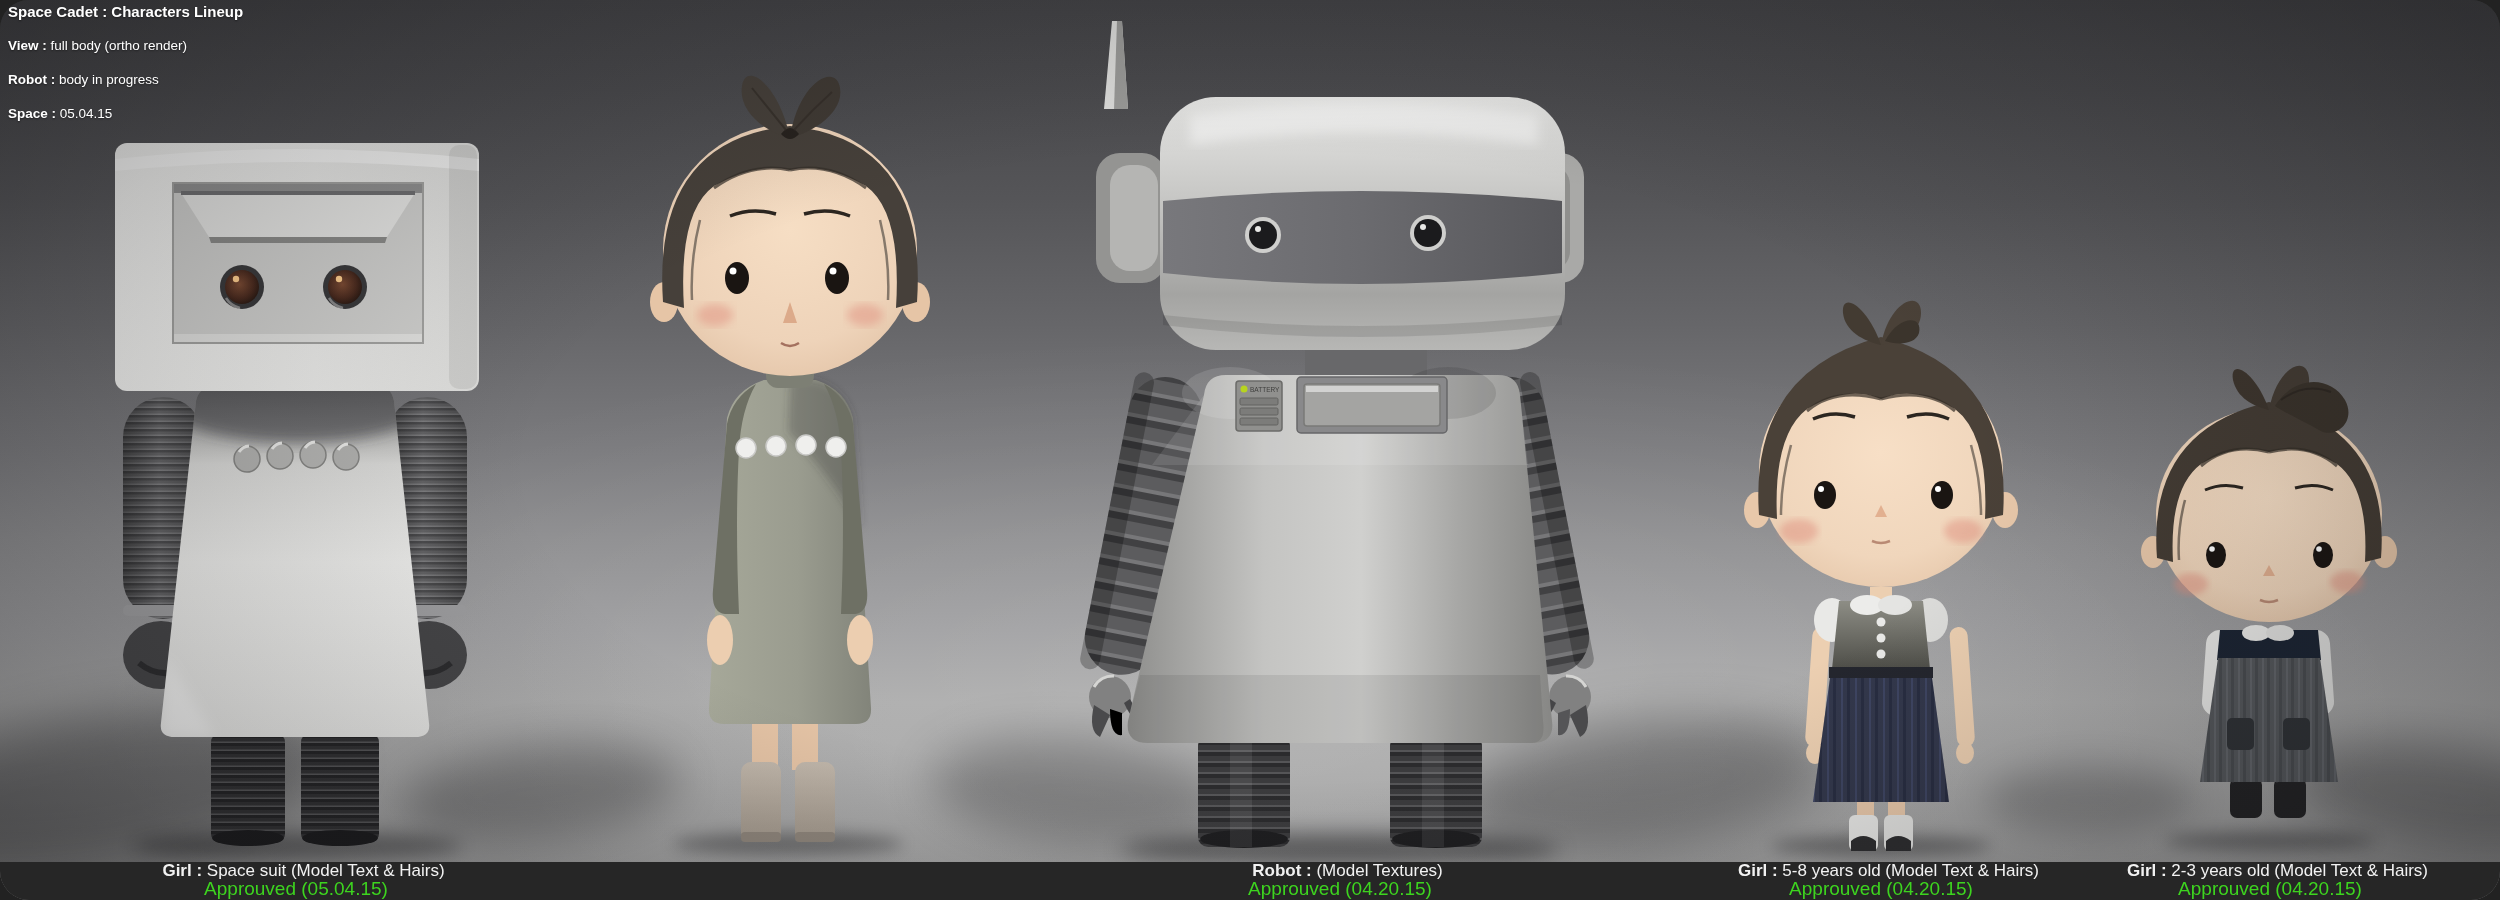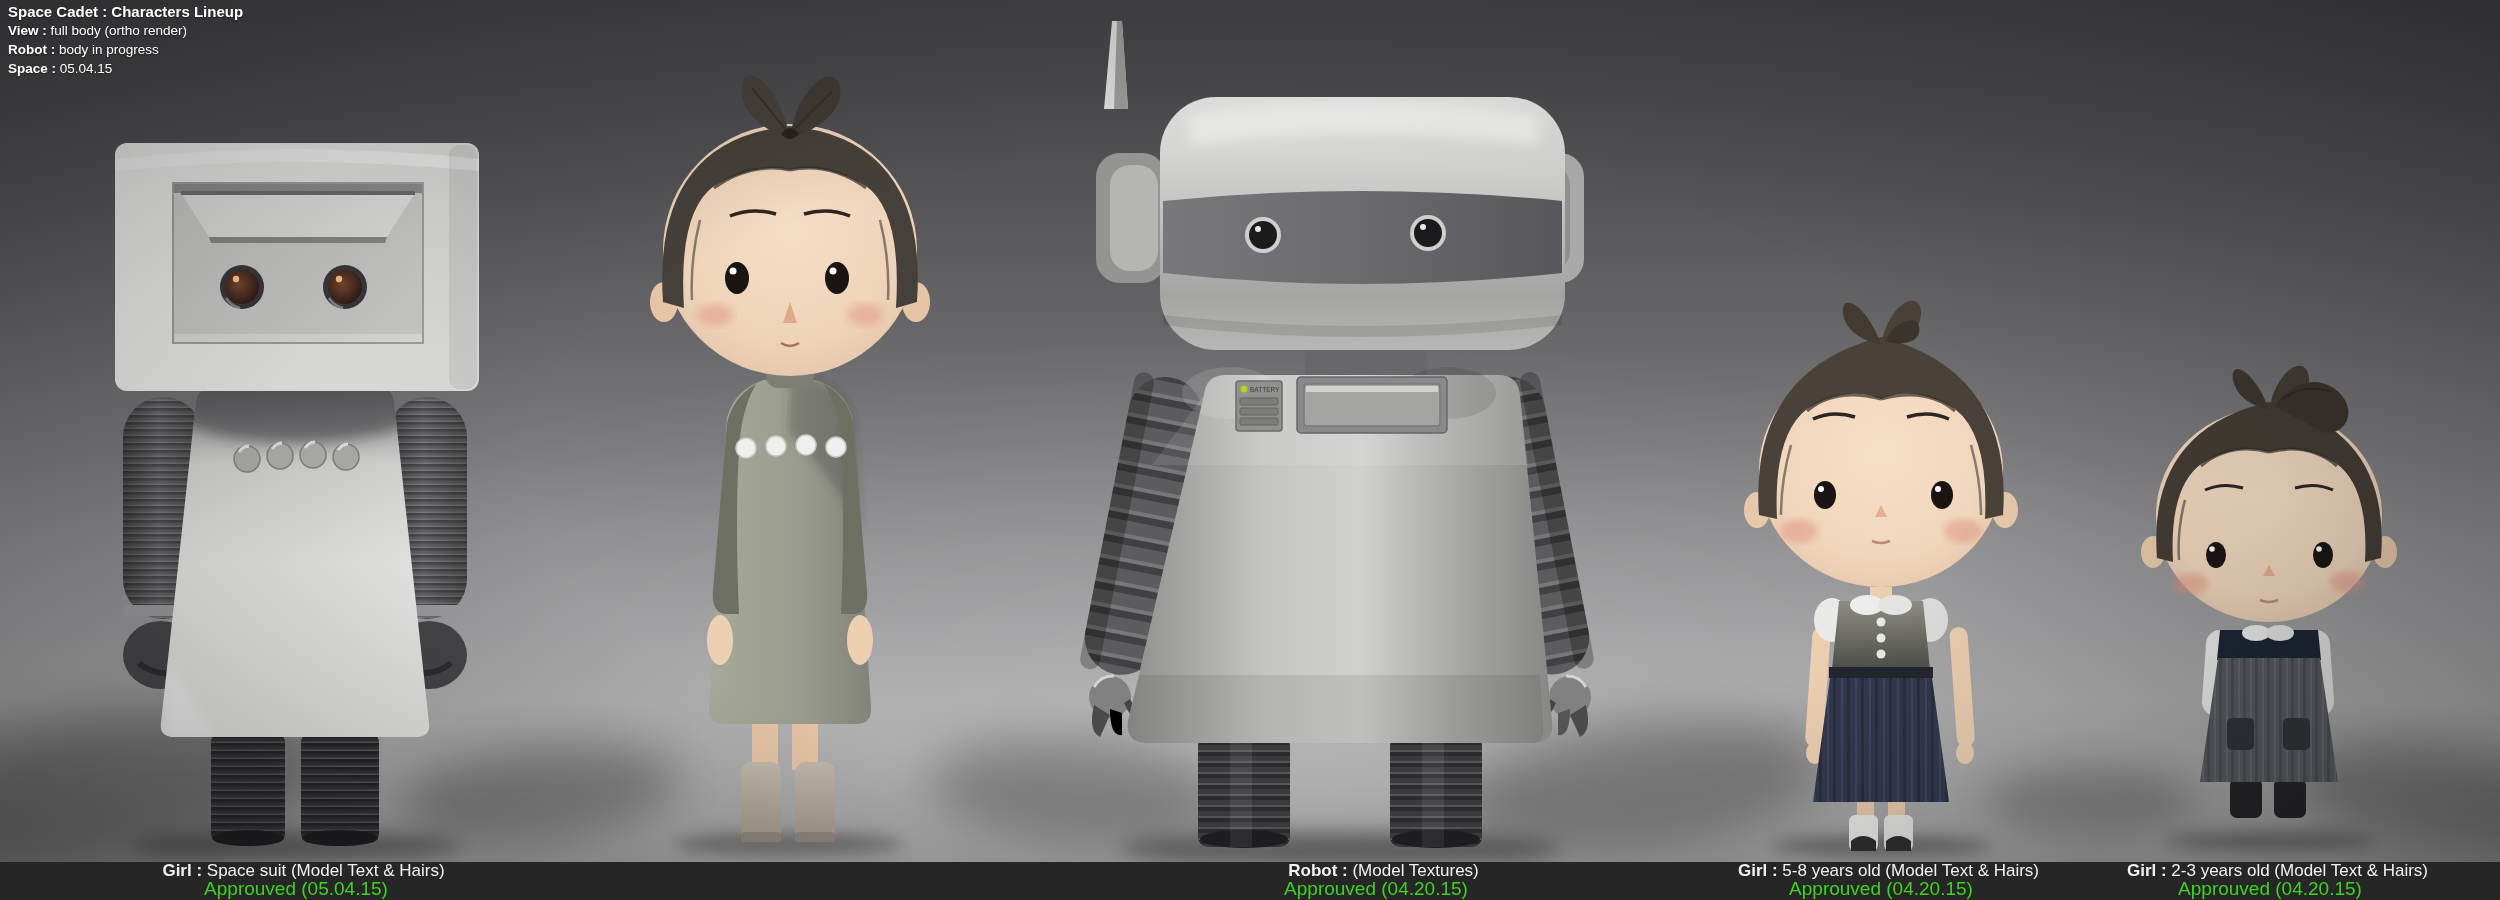--- a/index.html
+++ b/index.html
@@ -1,37 +1,37 @@
 <!DOCTYPE html>
 <html style="--approved-green: #3dd41f; --caption-bar-bg: #262626; --caption-text: #f2f2f2; --header-text: #ffffff; --backdrop-top: #434346; --backdrop-mid: #7b7b7e; --floor-light: #a7a7a7;"><head>
 <meta charset="utf-8">
 <style>
   html,body{margin:0;padding:0;background:#222;}
   #canvas{position:relative;width:2500px;height:900px;overflow:hidden;
     font-family:"Liberation Sans","DejaVu Sans",sans-serif;
     background:
       radial-gradient(ellipse 1900px 620px at 50% 80%, rgba(255,255,255,0.16), rgba(255,255,255,0) 62%),
-      linear-gradient(180deg,#434346 0%,#4a4a4d 10%,#555558 22%,#666669 36%,#7b7b7e 50%,#8d8d8f 60%,#9b9b9d 70%,#a7a7a7 78%,#a4a4a4 85%,#9c9c9c 93%,#959595 100%);}
+      linear-gradient(180deg,#434346 0%,#4a4a4d 10%,#555558 22%,#666669 36%,#7b7b7e 50%,#8d8d8f 60%,#9b9b9d 70%,#a7a7a7 78%,#a4a4a4 85%,#9c9c9c 93%,#959595 100%); border-radius: 29px;}
   #vignette{position:absolute;inset:0;pointer-events:none;
     background:radial-gradient(ellipse 1600px 700px at 50% 52%, rgba(0,0,0,0) 45%, rgba(16,16,18,0.22) 80%, rgba(16,16,18,0.38) 100%);}
   .char{position:absolute;}
   .shadow{position:absolute;border-radius:50%;background:#1c1c1e;}
   .header{position:absolute;left:8px;top:2px;color:var(--header-text,#fff);
     text-shadow:0 1px 2px rgba(0,0,0,.45);z-index:5;}
   .header .title{font-size:15px;font-weight:bold;line-height:19px;}
-  .header .row{font-size:13.5px;line-height:19px;}
+  .header .row{font-size:13.5px;line-height:19px;margin-top:15px;}
   .header .row b{font-weight:bold;}
   #captionbar{position:absolute;left:0;bottom:0;width:2500px;height:38px;
     background:var(--caption-bar-bg,#262626);z-index:6;}
   .caption{position:absolute;bottom:0;height:38px;transform:translateX(-50%);
     display:flex;flex-direction:column;align-items:center;padding-top:2px;white-space:nowrap;z-index:7;}
   .caption .l1{color:var(--caption-text,#f2f2f2);font-size:17px;line-height:18px;margin-left:15px;}
   .caption .l1 b{font-weight:bold;}
   .caption .l2{color:var(--approved-green,#3dd41f);font-size:19px;line-height:17px;}
-  .c1{left:296px}.c2{left:791px}.c3{left:1376px}.c4{left:1881px}.c5{left:2270px}
+  .c1{left:296px}.c2{left:791px}.c3{left:1340px}.c4{left:1881px}.c5{left:2270px}
 </style>
 </head>
 <body>
 
 <div id="canvas">
 
   <div class="shadow" style="left:-140px;top:715px;width:480px;height:150px;opacity:.38;filter:blur(26px);transform:rotate(-9deg);"></div>
   <div class="shadow" style="left:400px;top:745px;width:280px;height:95px;opacity:.30;filter:blur(22px);transform:rotate(-6deg);"></div>
   <div class="shadow" style="left:930px;top:740px;width:300px;height:105px;opacity:.30;filter:blur(24px);transform:rotate(5deg);"></div>
   <div class="shadow" style="left:1450px;top:720px;width:380px;height:130px;opacity:.34;filter:blur(26px);transform:rotate(-7deg);"></div>

